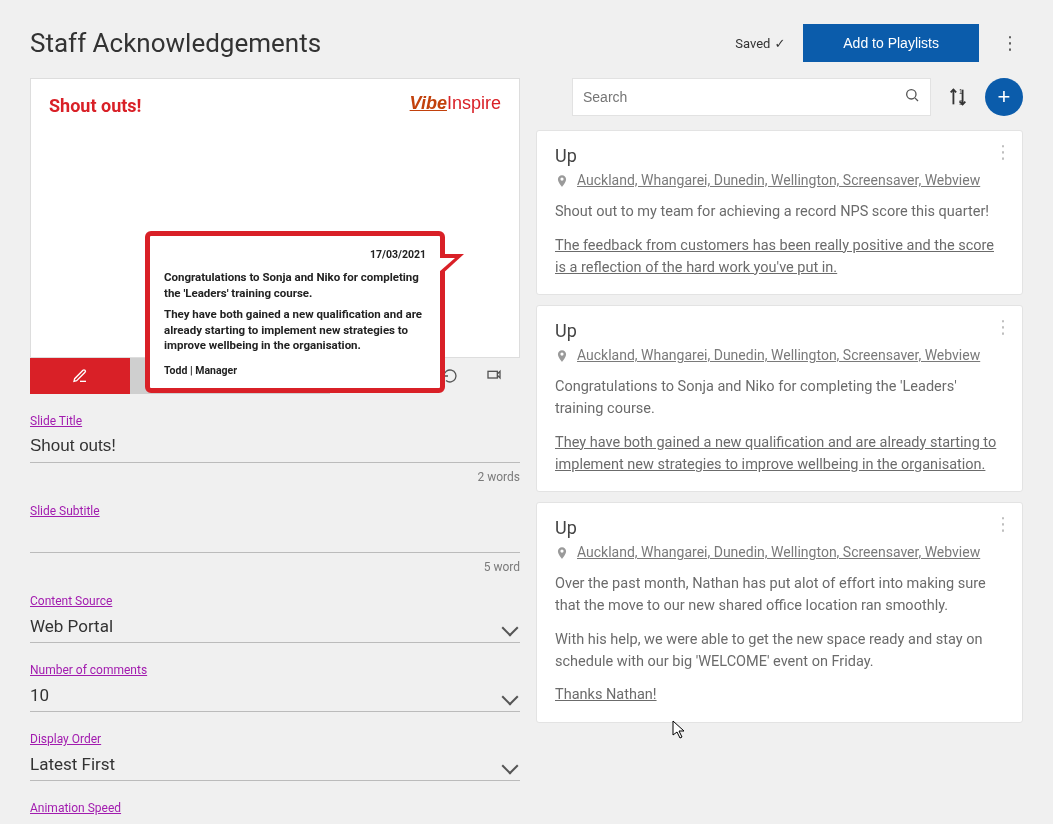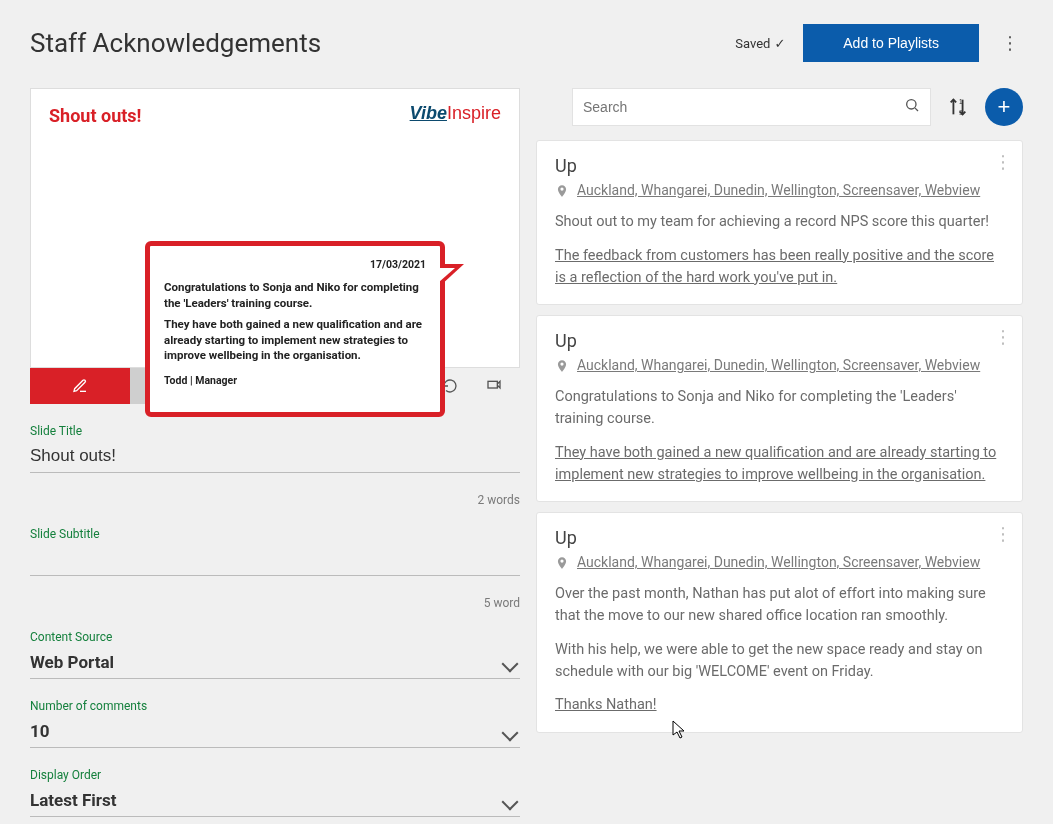--- a/index.html
+++ b/index.html
@@ -9,21 +9,21 @@
   color: #333;
   width: 1053px;
   height: 824px;
   overflow: hidden;
 }
 .container { padding: 24px 30px; }
 .header {
   display: flex;
   align-items: center;
   justify-content: space-between;
-  margin-bottom: 26px;
+  margin-bottom: 16px;
 }
 .header h1 {
   font-size: 26px;
   font-weight: 400;
   color: #333;
 }
 .header-actions { display: flex; gap: 18px; }
 .saved-indicator {
   font-size: 13px;
   color: #333;
@@ -65,35 +65,35 @@
   font-weight: 700;
   font-size: 18px;
 }
 .slide-logo {
   position: absolute;
   top: 14px;
   right: 18px;
   font-family: Arial, sans-serif;
   font-size: 18px;
 }
-.slide-logo .vibe { color: #0c4a6e; font-weight: 700; font-style: italic; text-decoration: underline; }
+.slide-logo .vibe { color: #c2410c; font-weight: 700; font-style: italic; text-decoration: underline; }
 .slide-logo .inspire { color: #d92027; font-weight: 300; }
 
 .speech-wrap {
   position: absolute;
   left: 114px;
   top: 152px;
   width: 300px;
   height: 186px;
 }
 .speech-box {
   border: 5px solid #d92027;
   border-radius: 6px;
   background: #fff;
-  padding: 12px 14px 24px 14px;
+  padding: 12px 14px 10px 14px;
   font-size: 11.5px;
   line-height: 1.35;
   color: #222;
   position: relative;
 }
 .speech-box::after {
   content: "";
   position: absolute;
   right: -24px;
   top: 18px;
@@ -136,61 +136,61 @@
   align-items: center;
   justify-content: center;
 }
 .tb-btn.active { background: #d92027; color: #fff; }
 .tb-small { width: 44px; background: transparent; }
 
 
 .field-group { margin-top: 20px; }
 .field-label {
   font-size: 12px;
-  color: #15803d;
+  color: #a21caf;
   margin-bottom: 4px;
+  text-decoration: underline;
 }
 .field-input {
   width: 100%;
   border: none;
   border-bottom: 1px solid #bbb;
   background: transparent;
   font-size: 17px;
   padding: 4px 0 6px 0;
   color: #333;
 }
 .field-select {
   width: 100%;
   border: none;
   border-bottom: 1px solid #bbb;
   background: transparent;
   font-size: 17px;
   padding: 4px 0 6px 0;
   color: #333;
   appearance: none;
   position: relative;
-  font-weight: bold;
 }
 .select-wrap { position: relative; }
 .select-wrap::after {
   content: "";
   position: absolute;
   right: 4px;
   top: 10px;
   width: 10px; height: 10px;
   border-right: 2px solid #555;
   border-bottom: 2px solid #555;
   transform: rotate(45deg);
   pointer-events: none;
 }
 .word-count {
   text-align: right;
   font-size: 12px;
   color: #7a7a7a;
-  margin-top: 20px;
+  margin-top: 7px;
 }
 
 
 .search-row {
   display: flex;
   align-items: center;
   gap: 16px;
   margin-bottom: 14px;
   padding-left: 36px;
 }

